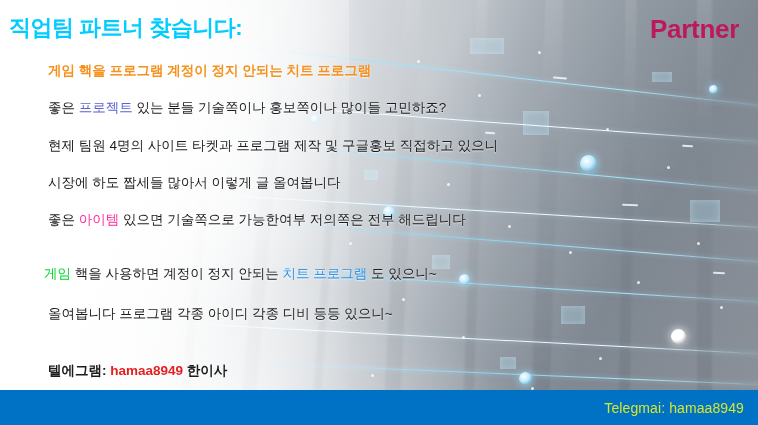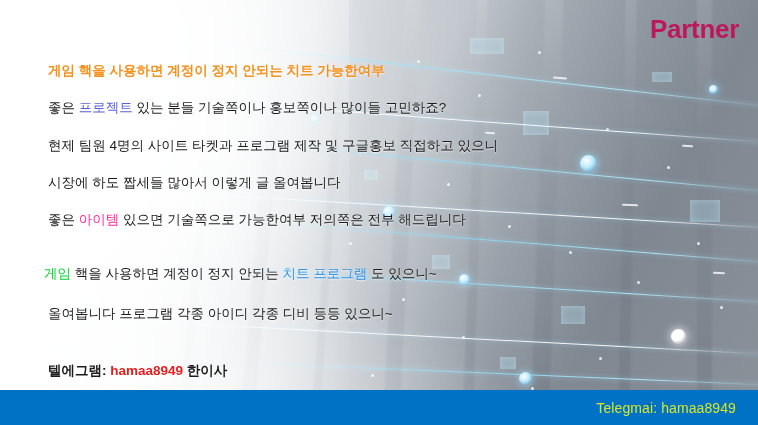--- a/index.html
+++ b/index.html
@@ -171,21 +171,21 @@
     width: 758px;
     height: 35px;
     background: #0072c6;
     display: flex;
     align-items: center;
     justify-content: flex-end;
   }
   .footer-text {
     color: #d7e62b;
     font-size: 14px;
-    padding-right: 22px;
+    padding-right: 14px;
     white-space: nowrap;
     letter-spacing: .1px;
   }
 </style>
 </head>
 <body>
 
 <div class="slide">
 
   <div class="bg">
@@ -265,26 +265,27 @@
     </div>
 
     <div class="glow-ul"></div>
     <div class="glow-bottom"></div>
     <div class="glow-left-wash"></div>
     <div class="veil"></div>
   </div>
 
   <div class="content">
 
+    <div class="headline">직업팀 파트너 찾습니다:</div>
 
     <div class="brand">Partner</div>
 
     <div class="body-block">
 
-      <div class="line sub" style="left:48px; top:62px;">게임 핵을 사용하면 계정이 정지 안되는 치트 가능한여부</div>
+      <div class="line sub" style="left:48px; top:62px;">게임 핵을 프로그램 계정이 정지 안되는 치트 프로그램</div>
 
       <div class="line" style="left:48px; top:99px;">
         <span>좋은 </span><span class="c-purple">프로젝트</span><span> 있는 분들  기술쪽이나 홍보쪽이나 많이들 고민하죠?</span>
       </div>
 
       <div class="line" style="left:48px; top:137px;">현제 팀원 4명의  사이트 타켓과  프로그램 제작 및 구글홍보 직접하고 있으니</div>
 
       <div class="line" style="left:48px; top:174px;">시장에 하도 짭세들 많아서  이렇게 글 올여봅니다</div>
 
       <div class="line" style="left:48px; top:211px;">

